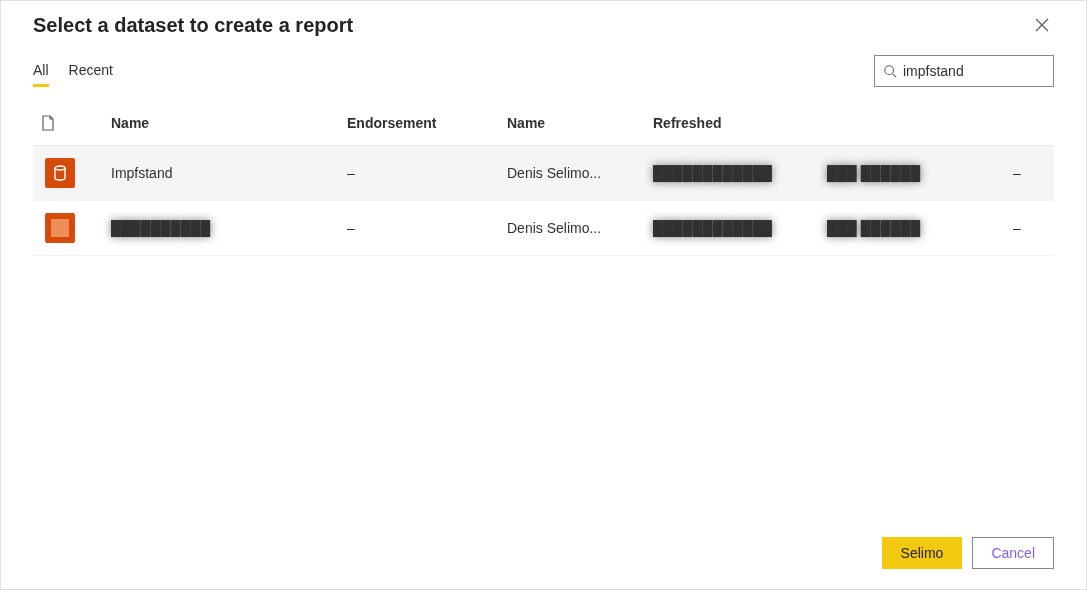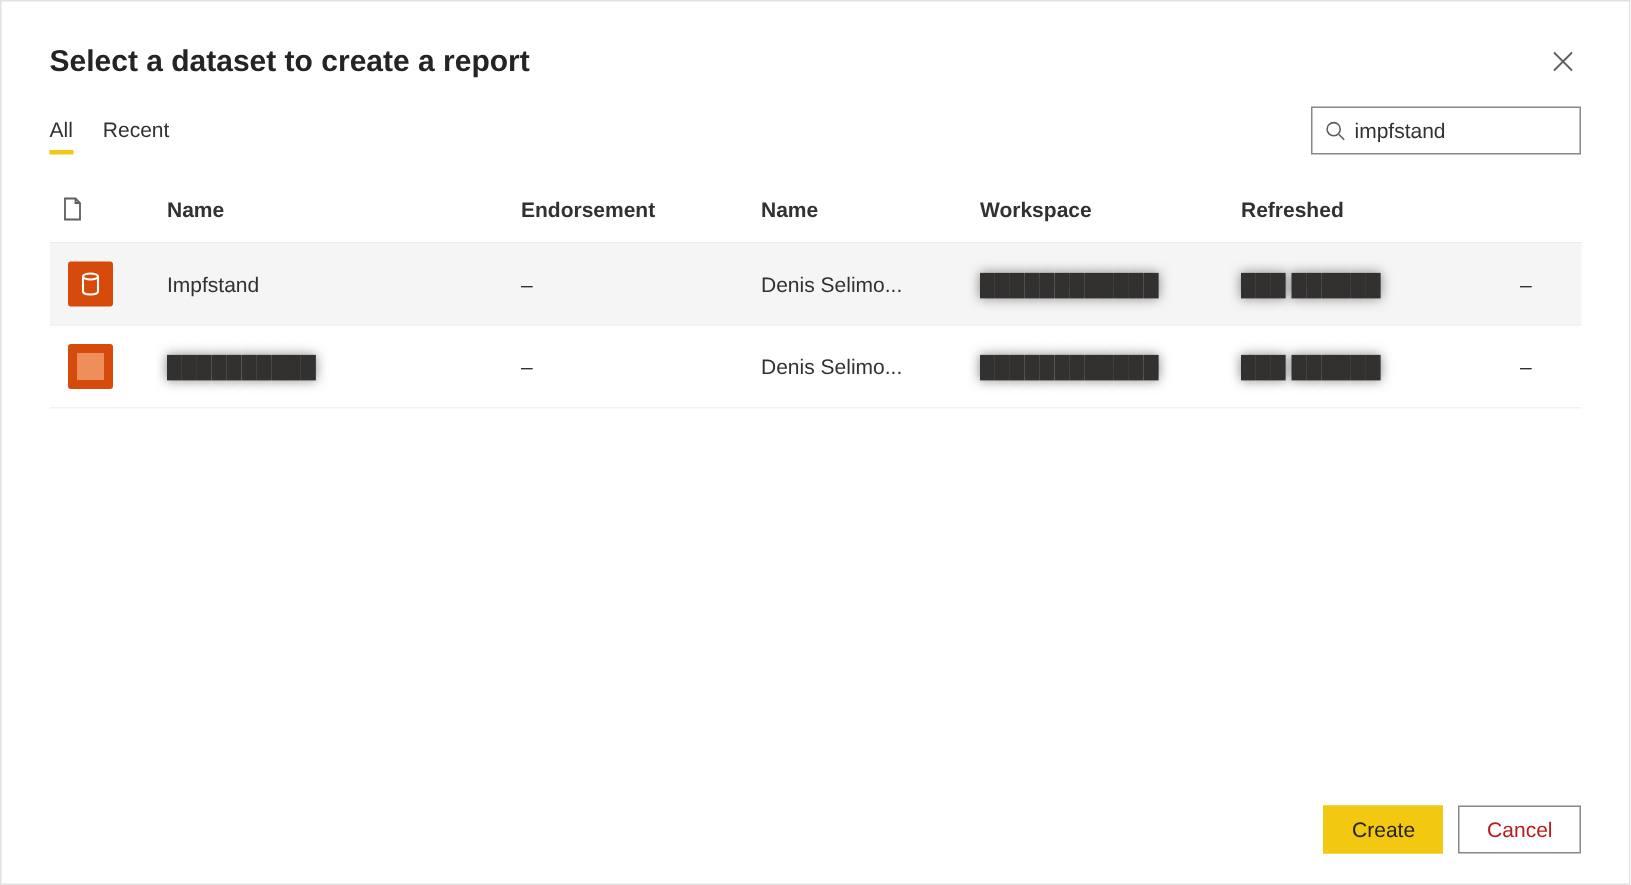--- a/index.html
+++ b/index.html
@@ -15,21 +15,21 @@
     .dialog {
       width: 100%;
       height: 100%;
       border: 1px solid #e1e1e1;
       background: #fff;
       display: flex;
       flex-direction: column;
       position: relative;
     }
     .header {
-      padding: 28px 32px 8px 32px;
+      padding: 12px 32px 8px 32px;
       display: flex;
       align-items: center;
       justify-content: space-between;
     }
     .title {
       font-size: 20px;
       font-weight: 600;
       color: #252423;
     }
     .close-btn {
@@ -157,21 +157,21 @@
     }
     .btn-primary {
       background: #f2c811;
       border: 1px solid #f2c811;
       color: #252423;
       font-weight: 400;
     }
     .btn-secondary {
       background: #fff;
       border: 1px solid #8a8886;
-      color: #b91c1c;
+      color: #8b5cf6;
     }
   </style>
 </head>
 <body>
 
 <div class="dialog">
 
   <div class="header">
     <h1 class="title">Select a dataset to create a report</h1>
     <button class="close-btn" aria-label="Close">
@@ -200,21 +200,20 @@
     <div class="grid thead">
       <div class="cell icon-col">
         <svg viewBox="0 0 14 16" fill="none" stroke="currentColor" stroke-width="1.2">
           <path d="M2 1 H9 L12 4 V15 H2 Z"></path>
             <path d="M9 1 V4 H12"></path>
         </svg>
       </div>
       <div class="cell">Name</div>
       <div class="cell">Endorsement</div>
       <div class="cell">Name</div>
-      <div class="cell">Workspace</div>
       <div class="cell">Refreshed</div>
     </div>
 
     <div class="grid row selected">
       <div class="cell">
         <div class="ds-icon ds-orange">
           <svg viewBox="0 0 14 16" fill="none" stroke="currentColor" stroke-width="1.4">
             <ellipse cx="7" cy="3" rx="5" ry="2"></ellipse>
             <path d="M2 3 V13 C2 14.1 4.2 15 7 15 C9.8 15 12 14.1 12 13 V3"></path>
           </svg>
@@ -235,17 +234,17 @@
       <div class="cell blur">██████████</div>
       <div class="cell">–</div>
       <div class="cell">Denis Selimo...</div>
       <div class="cell blur">████████████</div>
       <div class="cell blur">███ ██████</div>
       <div class="cell">–</div>
     </div>
   </div>
 
   <div class="footer">
-    <button class="btn btn-primary">Create</button>
+    <button class="btn btn-primary">Selimo</button>
     <button class="btn btn-secondary">Cancel</button>
   </div>
 
 </div>
 
 </body></html>

